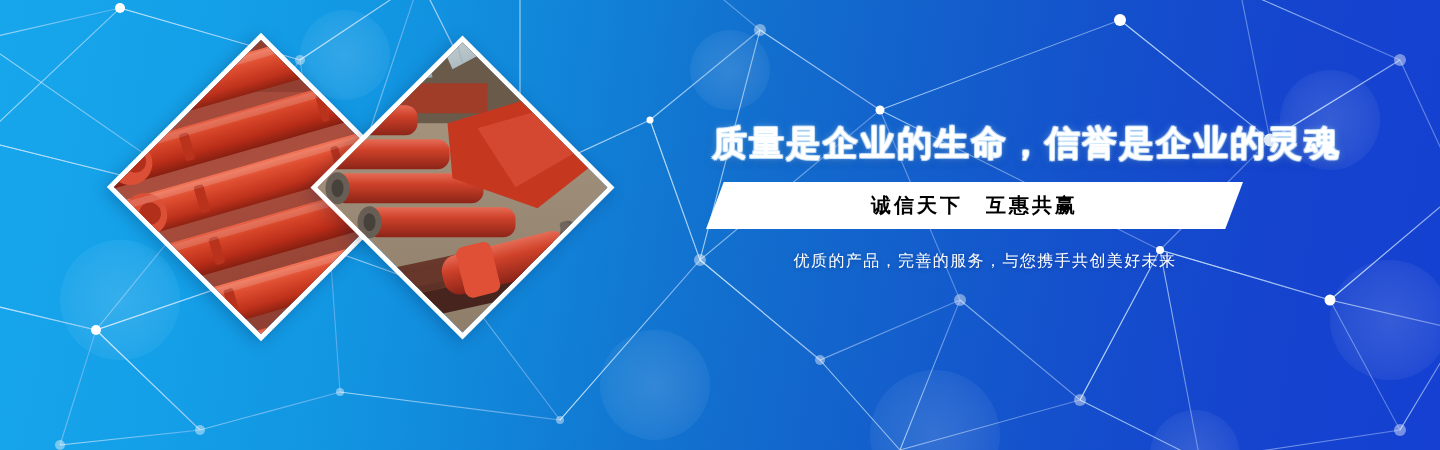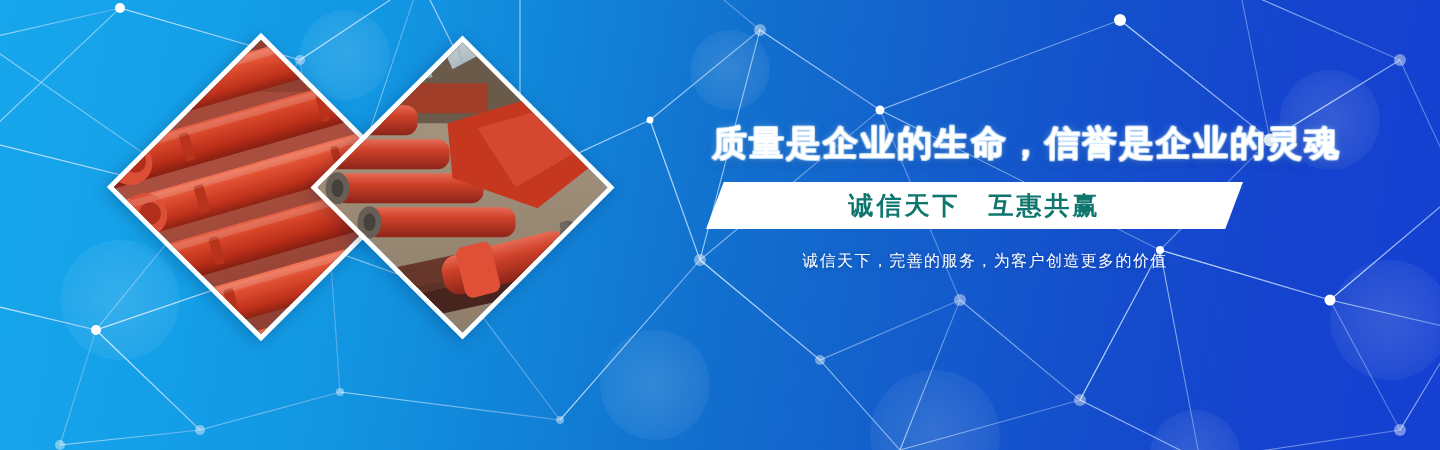--- a/index.html
+++ b/index.html
@@ -112,23 +112,23 @@
     background: #ffffff;
     clip-path: polygon(3.3% 0%, 100% 0%, 96.7% 100%, 0% 100%);
     box-shadow: 0 3px 12px rgba(5,25,80,0.22);
   }
   #slogan-text {
     position: absolute;
     inset: 0;
     display: flex;
     align-items: center;
     justify-content: center;
-    font-size: 25px;
+    font-size: 20px;
     font-weight: bold;
-    color: #0f766e;
+    color: #000000;
     letter-spacing: 3px;
     white-space: pre;
   }
   .subline {
     color: #ffffff;
     font-size: 16px;
     letter-spacing: 1.4px;
     text-align: center;
     white-space: nowrap;
     text-shadow: 0 1px 4px rgba(5,25,80,0.35);
@@ -420,17 +420,17 @@
   </div>
 
   <div id="text-block">
 
     <div id="headline">质量是企业的生命，信誉是企业的灵魂</div>
 
     <div id="slogan-band">
       <div id="slogan-text">诚信天下　互惠共赢</div>
     </div>
 
-    <div class="subline" id="subline-1">诚信天下，完善的服务，为客户创造更多的价值</div>
+    <div class="subline" id="subline-1">优质的产品，完善的服务，与您携手共创美好未来</div>
 
   </div>
 
 </div>
 
 </body></html>

